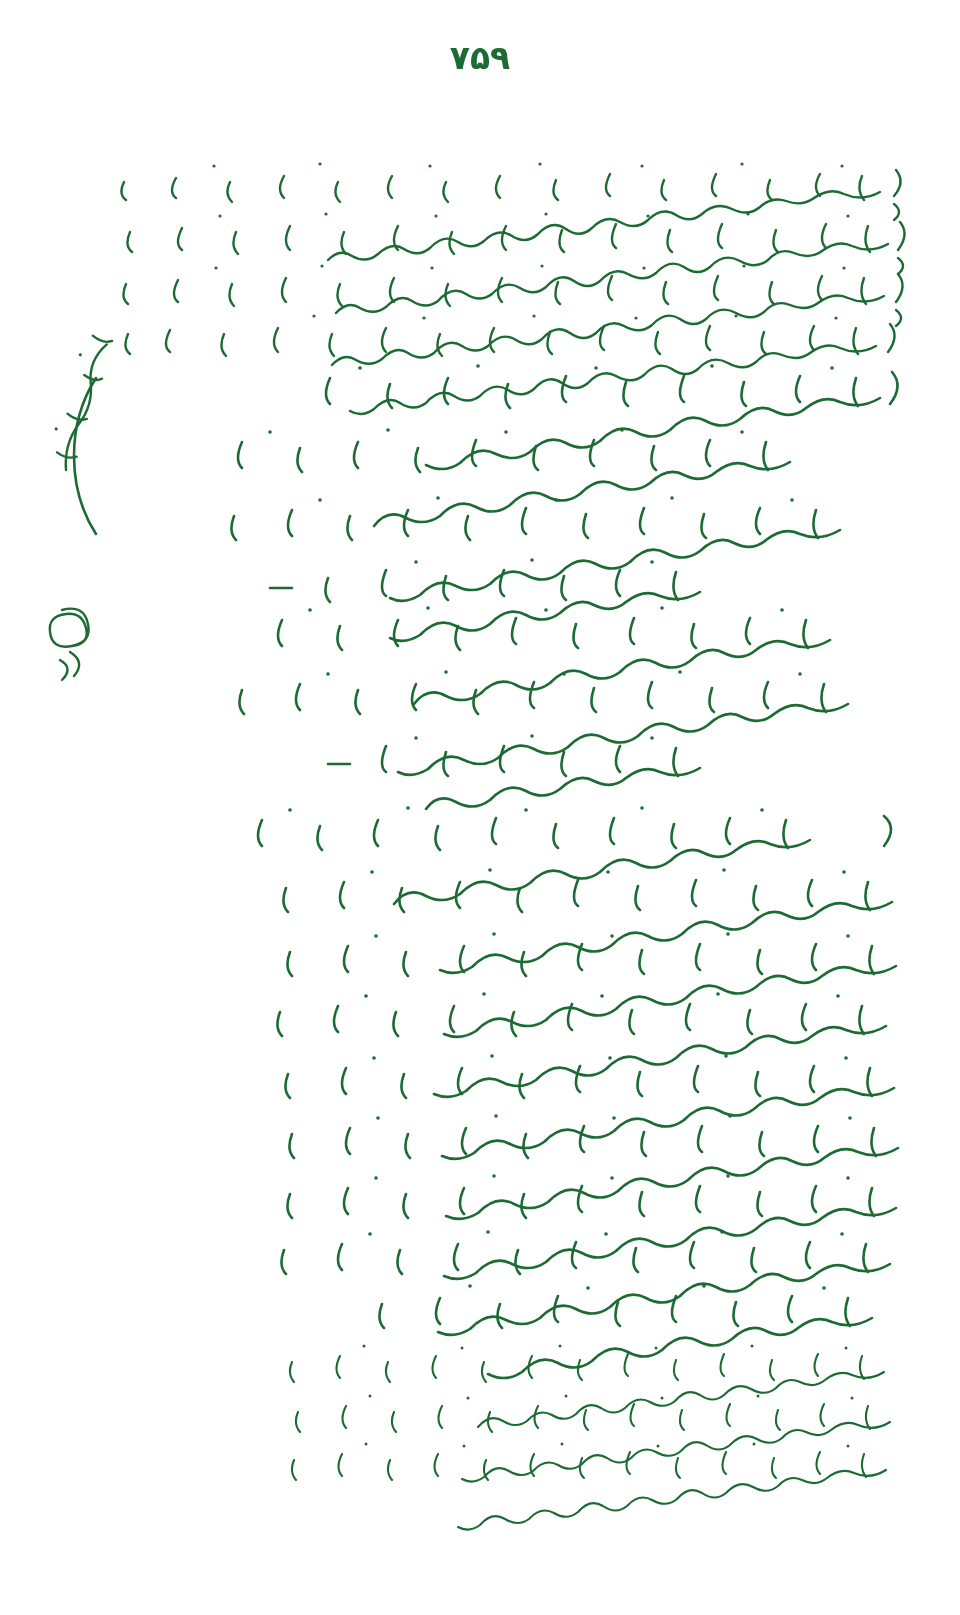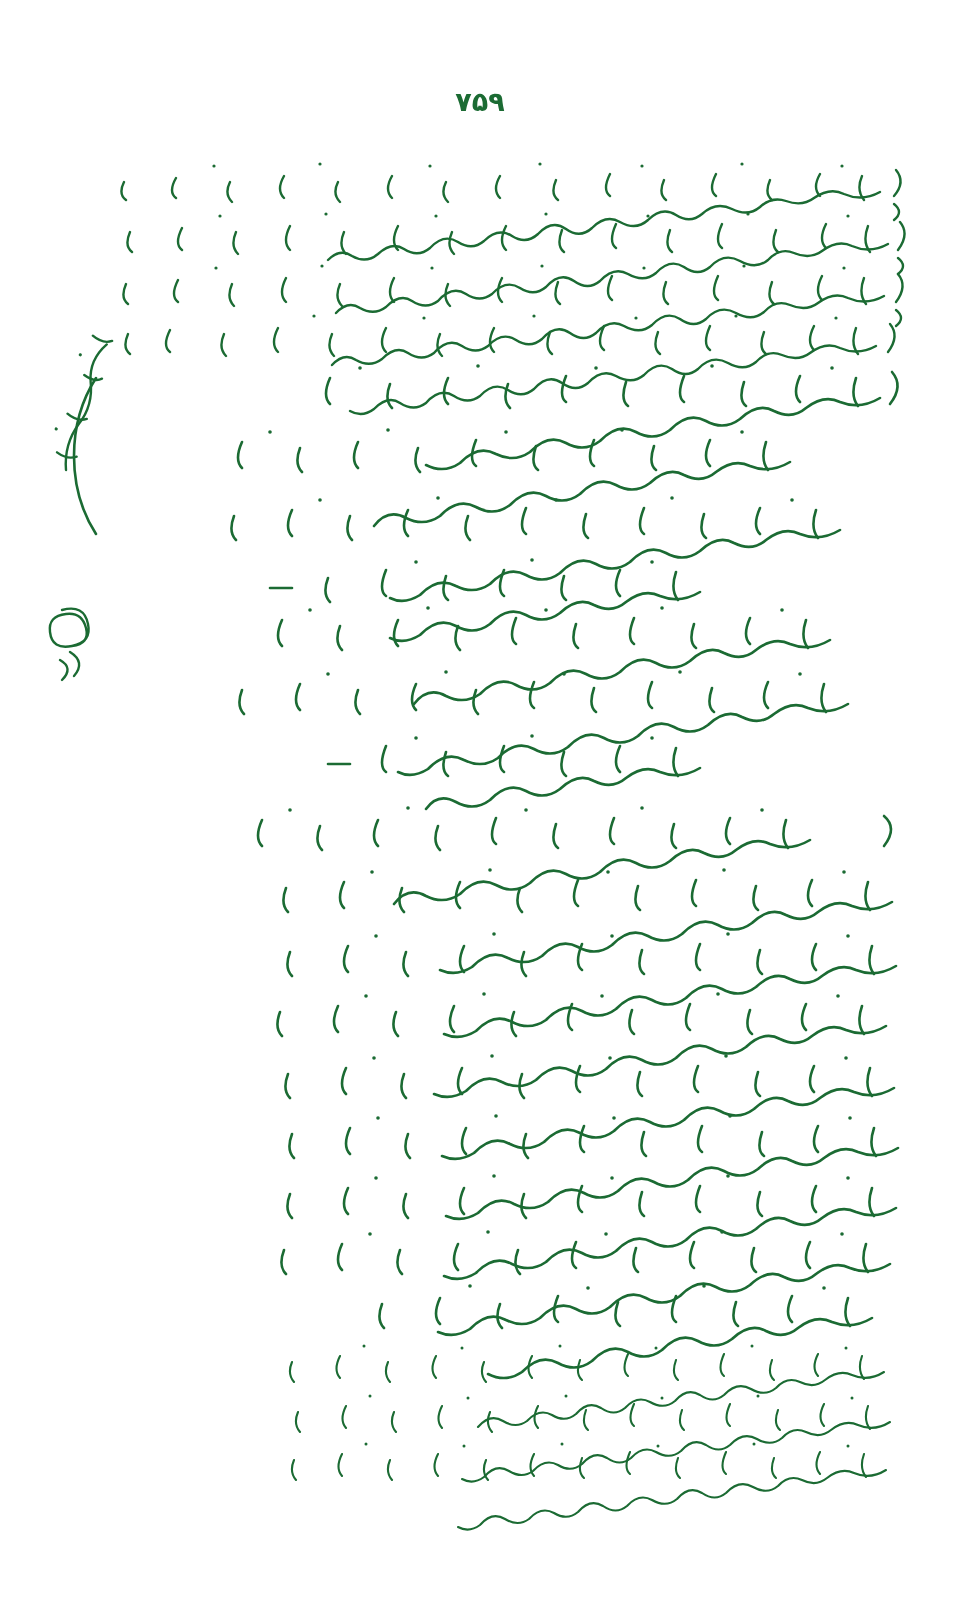--- a/index.html
+++ b/index.html
@@ -17,26 +17,25 @@
     background: #ffffff;
     overflow: hidden;
   }
   .page-number {
     position: absolute;
     top: 38px;
     left: 0;
     width: 960px;
     text-align: center;
     font-family: "DejaVu Sans", sans-serif;
-    font-size: 27px;
+    font-size: 33px;
     font-weight: 700;
     color: #1b6b33;
     letter-spacing: 1px;
     direction: rtl;
-    margin-top: 48px;
   }
   .manuscript {
     position: absolute;
     top: 140px;
     left: 0;
     width: 960px;
     height: 1400px;
   }
   .ink-block {
     position: absolute;

